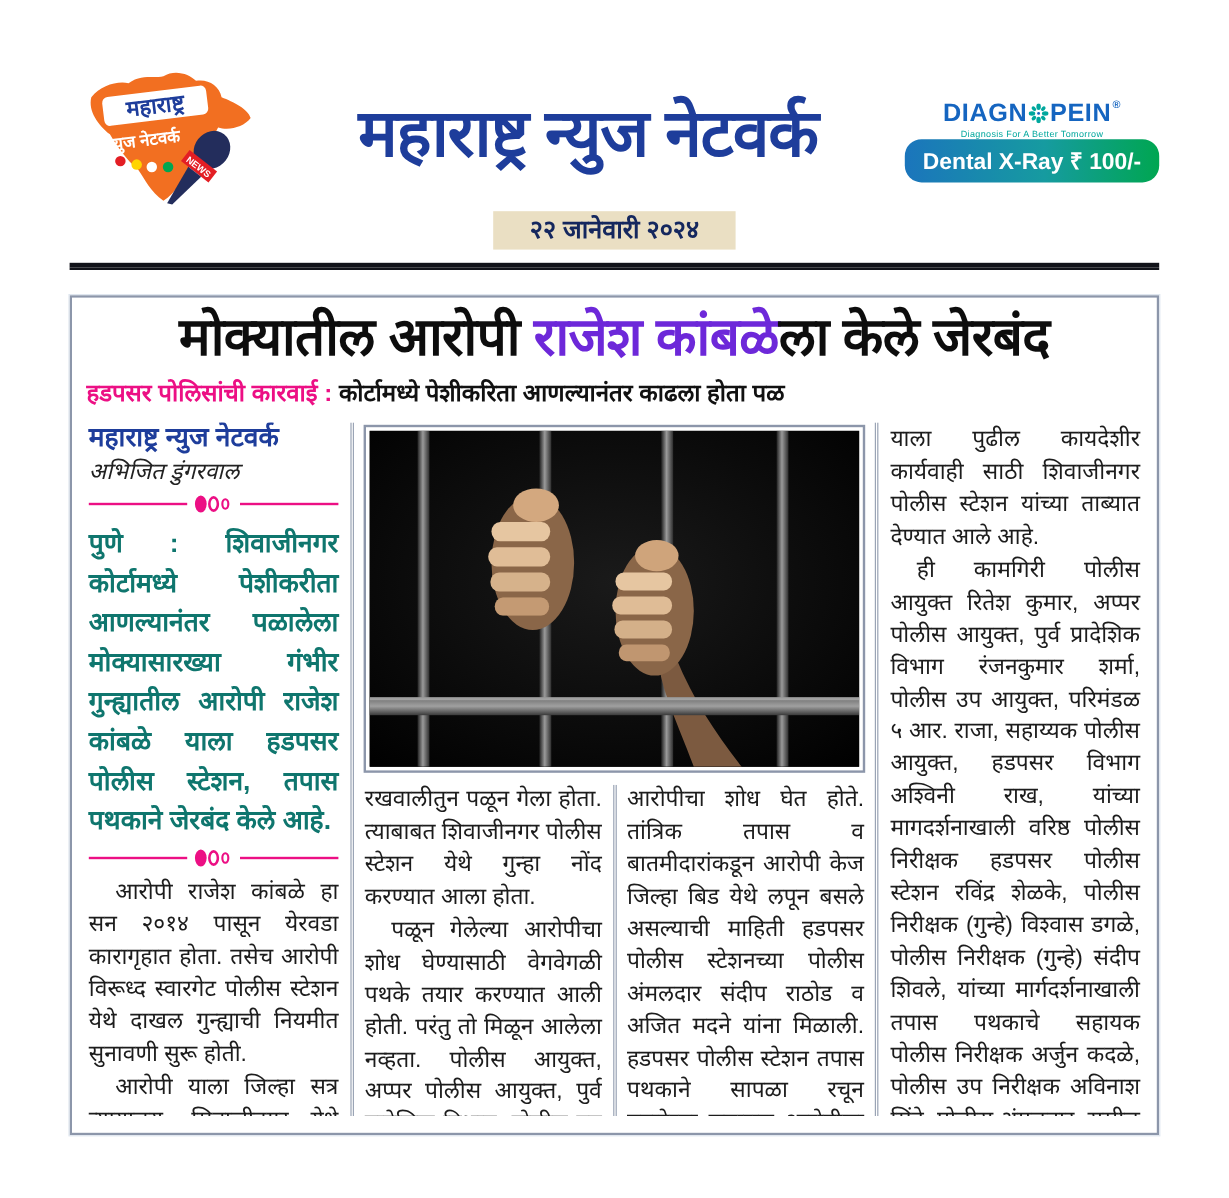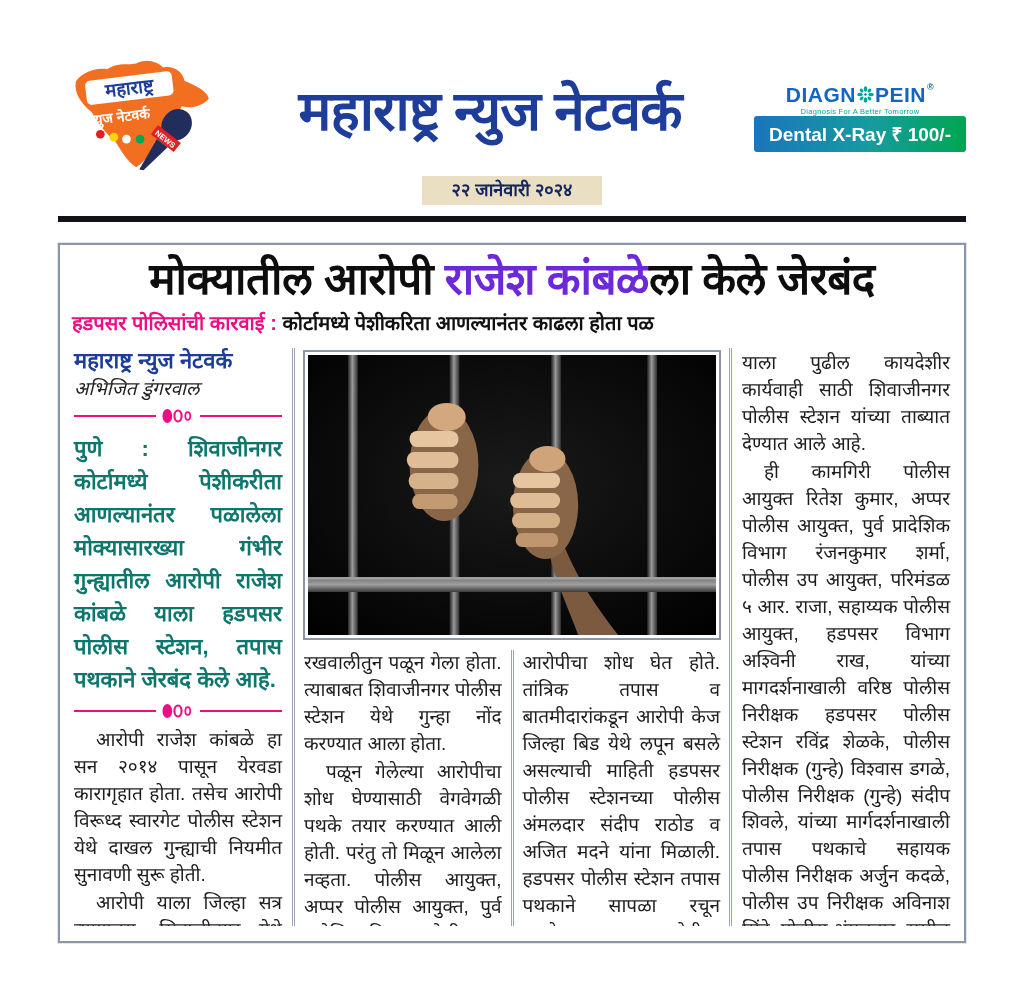--- a/index.html
+++ b/index.html
@@ -20,30 +20,30 @@
     font-size:55px; font-weight:800; color:#1e3d9b;
     line-height:1.02; letter-spacing:-1px; white-space:nowrap;
   }
   .ad-box { width:212px; flex:0 0 auto; text-align:center; padding-top:14px; }
   .ad-brand { font-size:21px; font-weight:800; color:#1565c0; letter-spacing:.5px;
     display:flex; align-items:center; justify-content:center; gap:1px; line-height:1; }
   .ad-brand .reg { font-size:9px; vertical-align:top; position:relative; top:-7px; color:#1565c0; }
   .ad-flower { width:17px; height:17px; display:inline-block; }
   .ad-tagline { font-size:7.5px; color:#00a79d; margin-top:2px; letter-spacing:.3px; }
   .ad-banner {
-    margin-top:0; padding:5px 8px; border-radius:3px;
+    margin-top:0; padding:5px 8px; border-radius:14px;
     background:linear-gradient(90deg,#1b75bc 0%,#169ba0 55%,#00a651 100%);
     color:#fff; font-weight:800; font-size:19px; white-space:nowrap;
   }
 
   
   .date-row { text-align:center; margin-top:2px; }
   .date-badge {
     display:inline-block; background:#eadfc3; color:#14275e;
-    font-size:18px; font-weight:800; padding:3px 30px; line-height:1.25;
+    font-size:21px; font-weight:800; padding:3px 30px; line-height:1.25;
   }
   .top-rule { margin-top:11px; height:4px;
     border-top:4px solid #12131a; border-bottom:2px solid #12131a; }
 
   
   .article-box {
     margin-top:21px; height:700px;
     border:2px solid #8c96aa; outline:1px solid #dfe6ef;
     padding:10px 12px 8px; background:#ffffff; overflow:hidden;
   }

